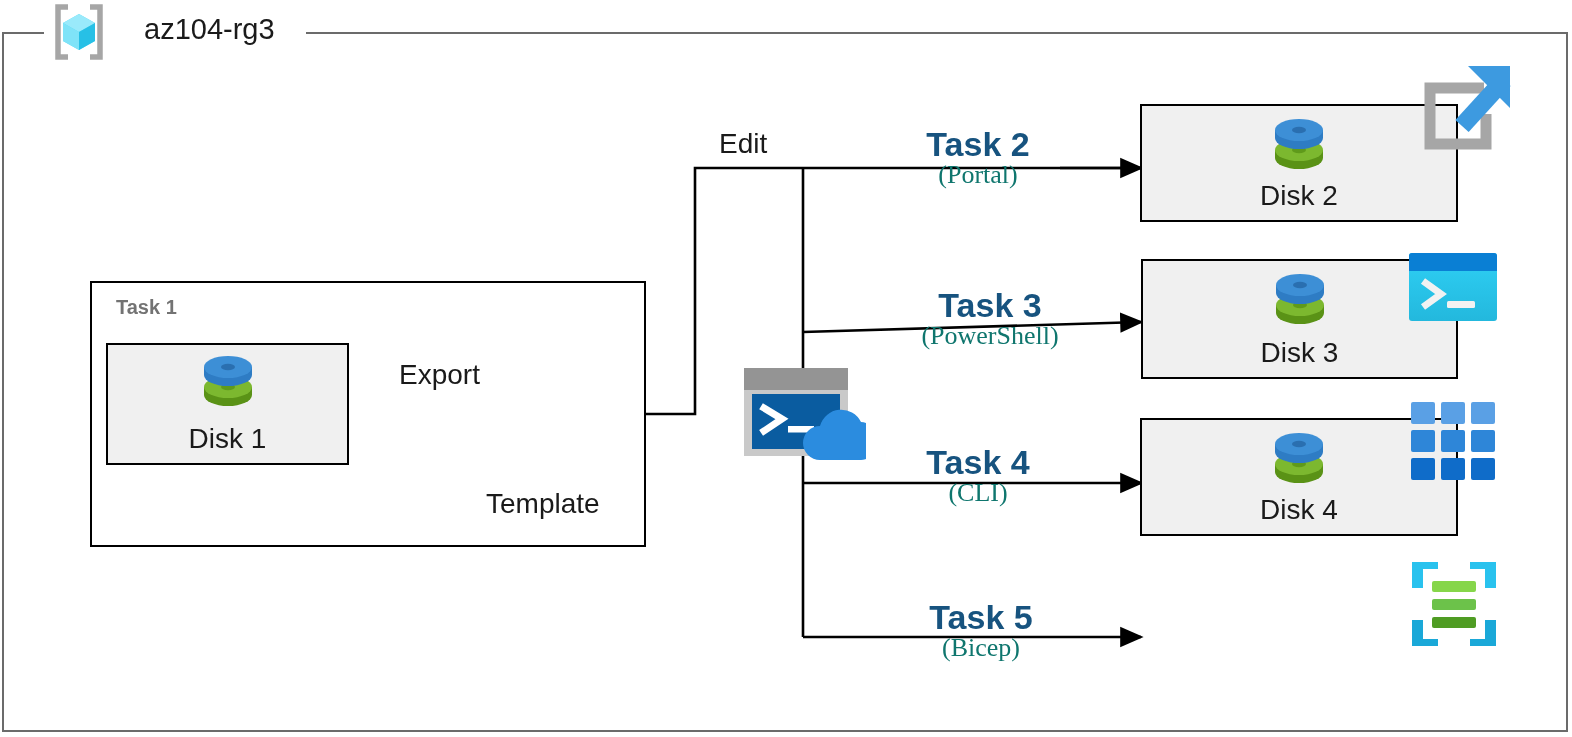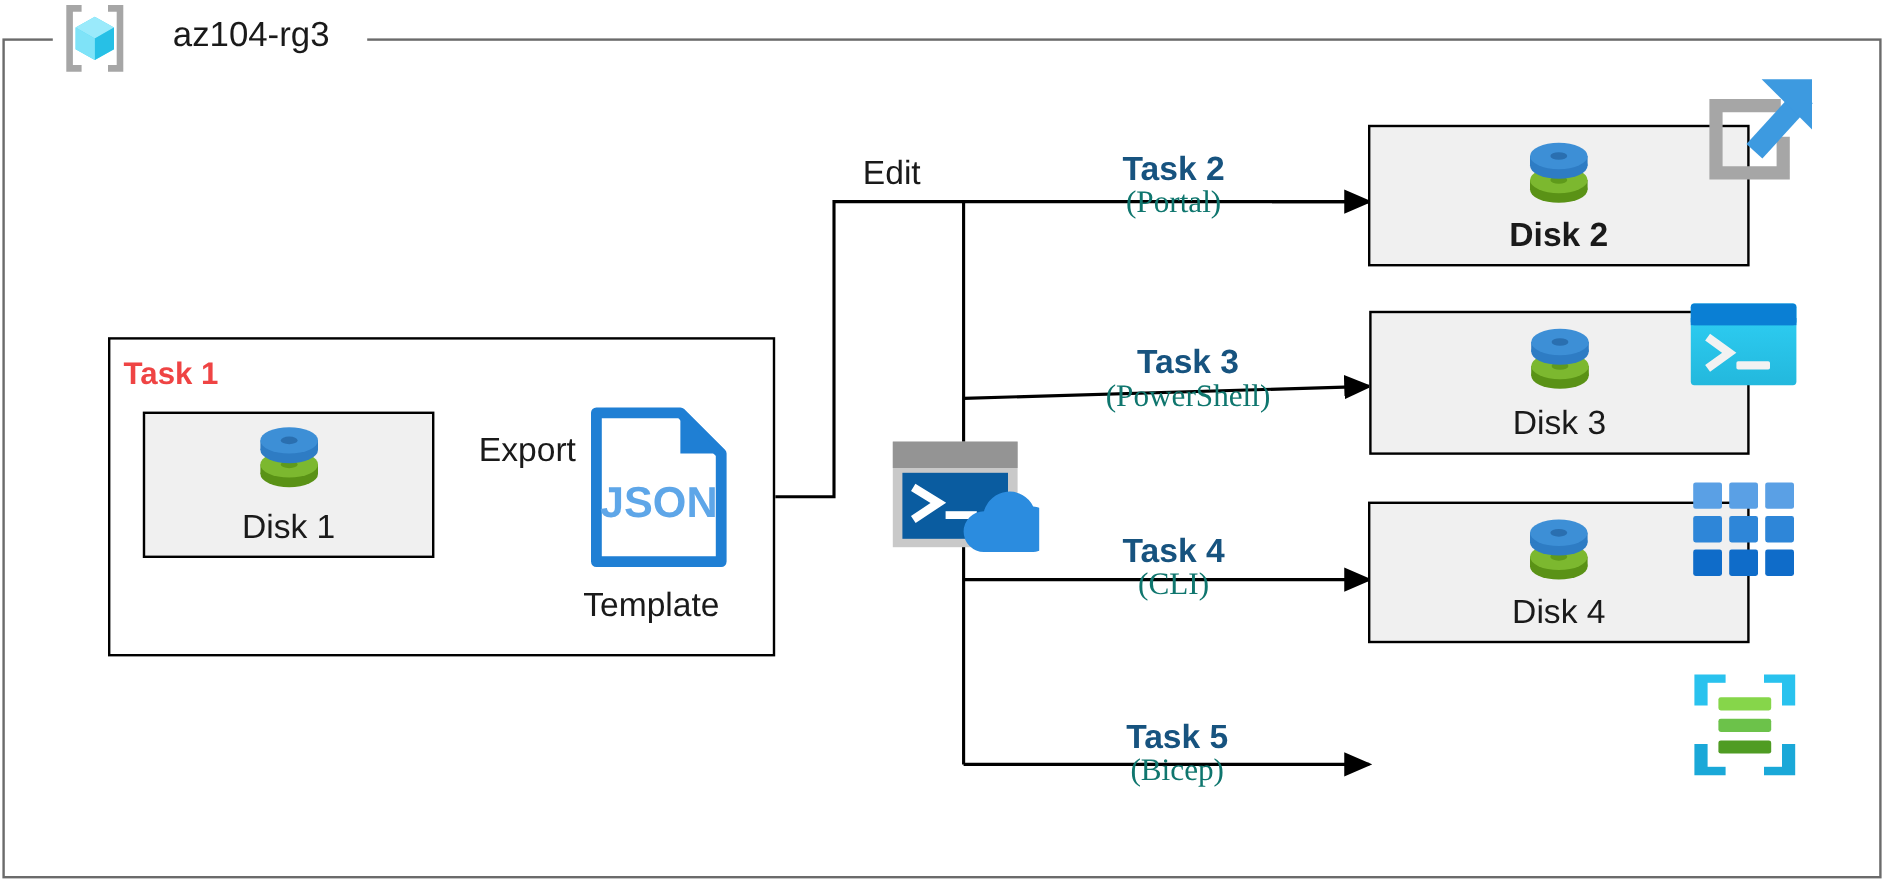--- a/index.html
+++ b/index.html
@@ -21,37 +21,37 @@
     position:absolute;left:144px;top:13px;font-size:29px;color:#1a1a1a;
     letter-spacing:0px;white-space:nowrap;
   }
 
   
   .task1-box{
     position:absolute;left:90px;top:281px;width:556px;height:266px;
     border:2px solid #000000;box-sizing:border-box;background:#ffffff;
   }
   .task1-label{
-    position:absolute;left:103px;top:296px;font-size:26px;font-weight:bold;
-    color:#ef4444;white-space:nowrap;
+    position:absolute;left:116px;top:296px;font-size:20px;font-weight:bold;
+    color:#737373;white-space:nowrap;
   }
 
   
   .diskbox{
     position:absolute;border:2.5px solid #000000;background:#f0f0f0;box-sizing:border-box;
   }
   .diskbox .dlabel{
     position:absolute;left:0;right:0;bottom:8px;text-align:center;
     font-size:28px;color:#1a1a1a;white-space:nowrap;
   }
   .diskbox .dicon{position:absolute;left:50%;transform:translateX(-50%);}
 
   
   .arrow-label{position:absolute;text-align:center;white-space:nowrap;line-height:1.02;}
-  .arrow-label .t{display:block;font-size:28px;font-weight:bold;color:#17537f;}
+  .arrow-label .t{display:block;font-size:34px;font-weight:bold;color:#17537f;}
   .arrow-label .s{display:block;font-size:26px;color:#0f766e;font-family:Liberation Serif, serif;}
   .plain-label{position:absolute;font-size:28px;color:#1a1a1a;white-space:nowrap;text-align:center;}
 
   
   .wires{position:absolute;left:0;top:0;width:1572px;height:737px;pointer-events:none;}
 
   
   .ico{position:absolute;}
 </style>
 </head>
@@ -95,45 +95,38 @@
     <line x1="803" y1="332" x2="1141" y2="322" stroke="#000000" stroke-width="2.6" marker-end="url(#ah)"></line>
 
     <line x1="803" y1="483" x2="1141" y2="483" stroke="#000000" stroke-width="2.6" marker-end="url(#ah)"></line>
 
     <line x1="803" y1="637" x2="1141" y2="637" stroke="#000000" stroke-width="2.6" marker-end="url(#ah)"></line>
   </svg>
 
   <div class="task1-box"></div>
   <div class="task1-label">Task 1</div>
 
-  <div class="diskbox" style="left:119px;top:343px;width:243px;height:122px;padding-left:32px;">
+  <div class="diskbox" style="left:106px;top:343px;width:243px;height:122px;padding-left:32px;">
     <span class="dicon" style="top:8px;">
       <svg width="54" height="62" viewBox="0 0 54 62">
         <ellipse cx="27" cy="42" rx="24" ry="11" fill="#5a9216"></ellipse>
         <rect x="3" y="34" width="48" height="8" fill="#5a9216"></rect>
         <ellipse cx="27" cy="34" rx="24" ry="11" fill="#7cb82f"></ellipse>
         <ellipse cx="27" cy="34" rx="7" ry="3.2" fill="#5f9a1b"></ellipse>
         <ellipse cx="27" cy="22" rx="24" ry="11" fill="#2e7cc4"></ellipse>
         <rect x="3" y="14" width="48" height="8" fill="#2e7cc4"></rect>
         <ellipse cx="27" cy="14" rx="24" ry="11" fill="#3d8fd6"></ellipse>
         <ellipse cx="27" cy="14" rx="7" ry="3.2" fill="#2a6fb0"></ellipse>
       </svg>
     </span>
     <span class="dlabel">Disk 1</span>
   </div>
 
   <div class="plain-label" style="left:367px;top:359px;margin-left:32px;">Export</div>
 
-  <div class="ico" style="left:489px;top:336px;">
-    <svg width="120" height="140" viewBox="0 0 120 140">
-      <path d="M8 8 L78 8 L112 42 L112 132 L8 132 Z" fill="#ffffff" stroke="#1f7fd4" stroke-width="9" stroke-linejoin="round"></path>
-      <path d="M78 8 L112 42 L78 42 Z" fill="#1f7fd4"></path>
-      <text x="60" y="95" text-anchor="middle" font-family="Liberation Sans, sans-serif" font-size="36" font-weight="bold" fill="#5ea6e8">JSON</text>
-    </svg>
-  </div>
   <div class="plain-label" style="left:486px;top:488px;">Template</div>
 
   <div class="plain-label" style="left:719px;top:128px;">Edit</div>
 
   <div class="ico" style="left:742px;top:366px;">
     <svg width="124" height="94" viewBox="0 0 124 94">
       <rect x="2" y="2" width="104" height="88" fill="#c9c9c9"></rect>
       <rect x="2" y="2" width="104" height="22" fill="#949494"></rect>
       <rect x="10" y="28" width="88" height="55" fill="#0a5ca0"></rect>
       <path d="M22 42 L40 53 L22 65" fill="none" stroke="#ffffff" stroke-width="7" stroke-linecap="square" stroke-linejoin="miter"></path>
@@ -155,21 +148,21 @@
   <div class="arrow-label" style="left:873px;top:445px;width:210px;">
     <span class="t">Task 4</span>
     <span class="s">(CLI)</span>
   </div>
 
   <div class="arrow-label" style="left:873px;top:600px;width:216px;">
     <span class="t">Task 5</span>
     <span class="s">(Bicep)</span>
   </div>
 
-  <div class="diskbox" style="left:1140px;top:104px;width:318px;height:118px;font-weight:bold;">
+  <div class="diskbox" style="left:1140px;top:104px;width:318px;height:118px;">
     <span class="dicon" style="top:10px;">
       <svg width="54" height="62" viewBox="0 0 54 62">
         <ellipse cx="27" cy="42" rx="24" ry="11" fill="#5a9216"></ellipse>
         <rect x="3" y="34" width="48" height="8" fill="#5a9216"></rect>
         <ellipse cx="27" cy="34" rx="24" ry="11" fill="#7cb82f"></ellipse>
         <ellipse cx="27" cy="34" rx="7" ry="3.2" fill="#5f9a1b"></ellipse>
         <ellipse cx="27" cy="22" rx="24" ry="11" fill="#2e7cc4"></ellipse>
         <rect x="3" y="14" width="48" height="8" fill="#2e7cc4"></rect>
         <ellipse cx="27" cy="14" rx="24" ry="11" fill="#3d8fd6"></ellipse>
         <ellipse cx="27" cy="14" rx="7" ry="3.2" fill="#2a6fb0"></ellipse>

